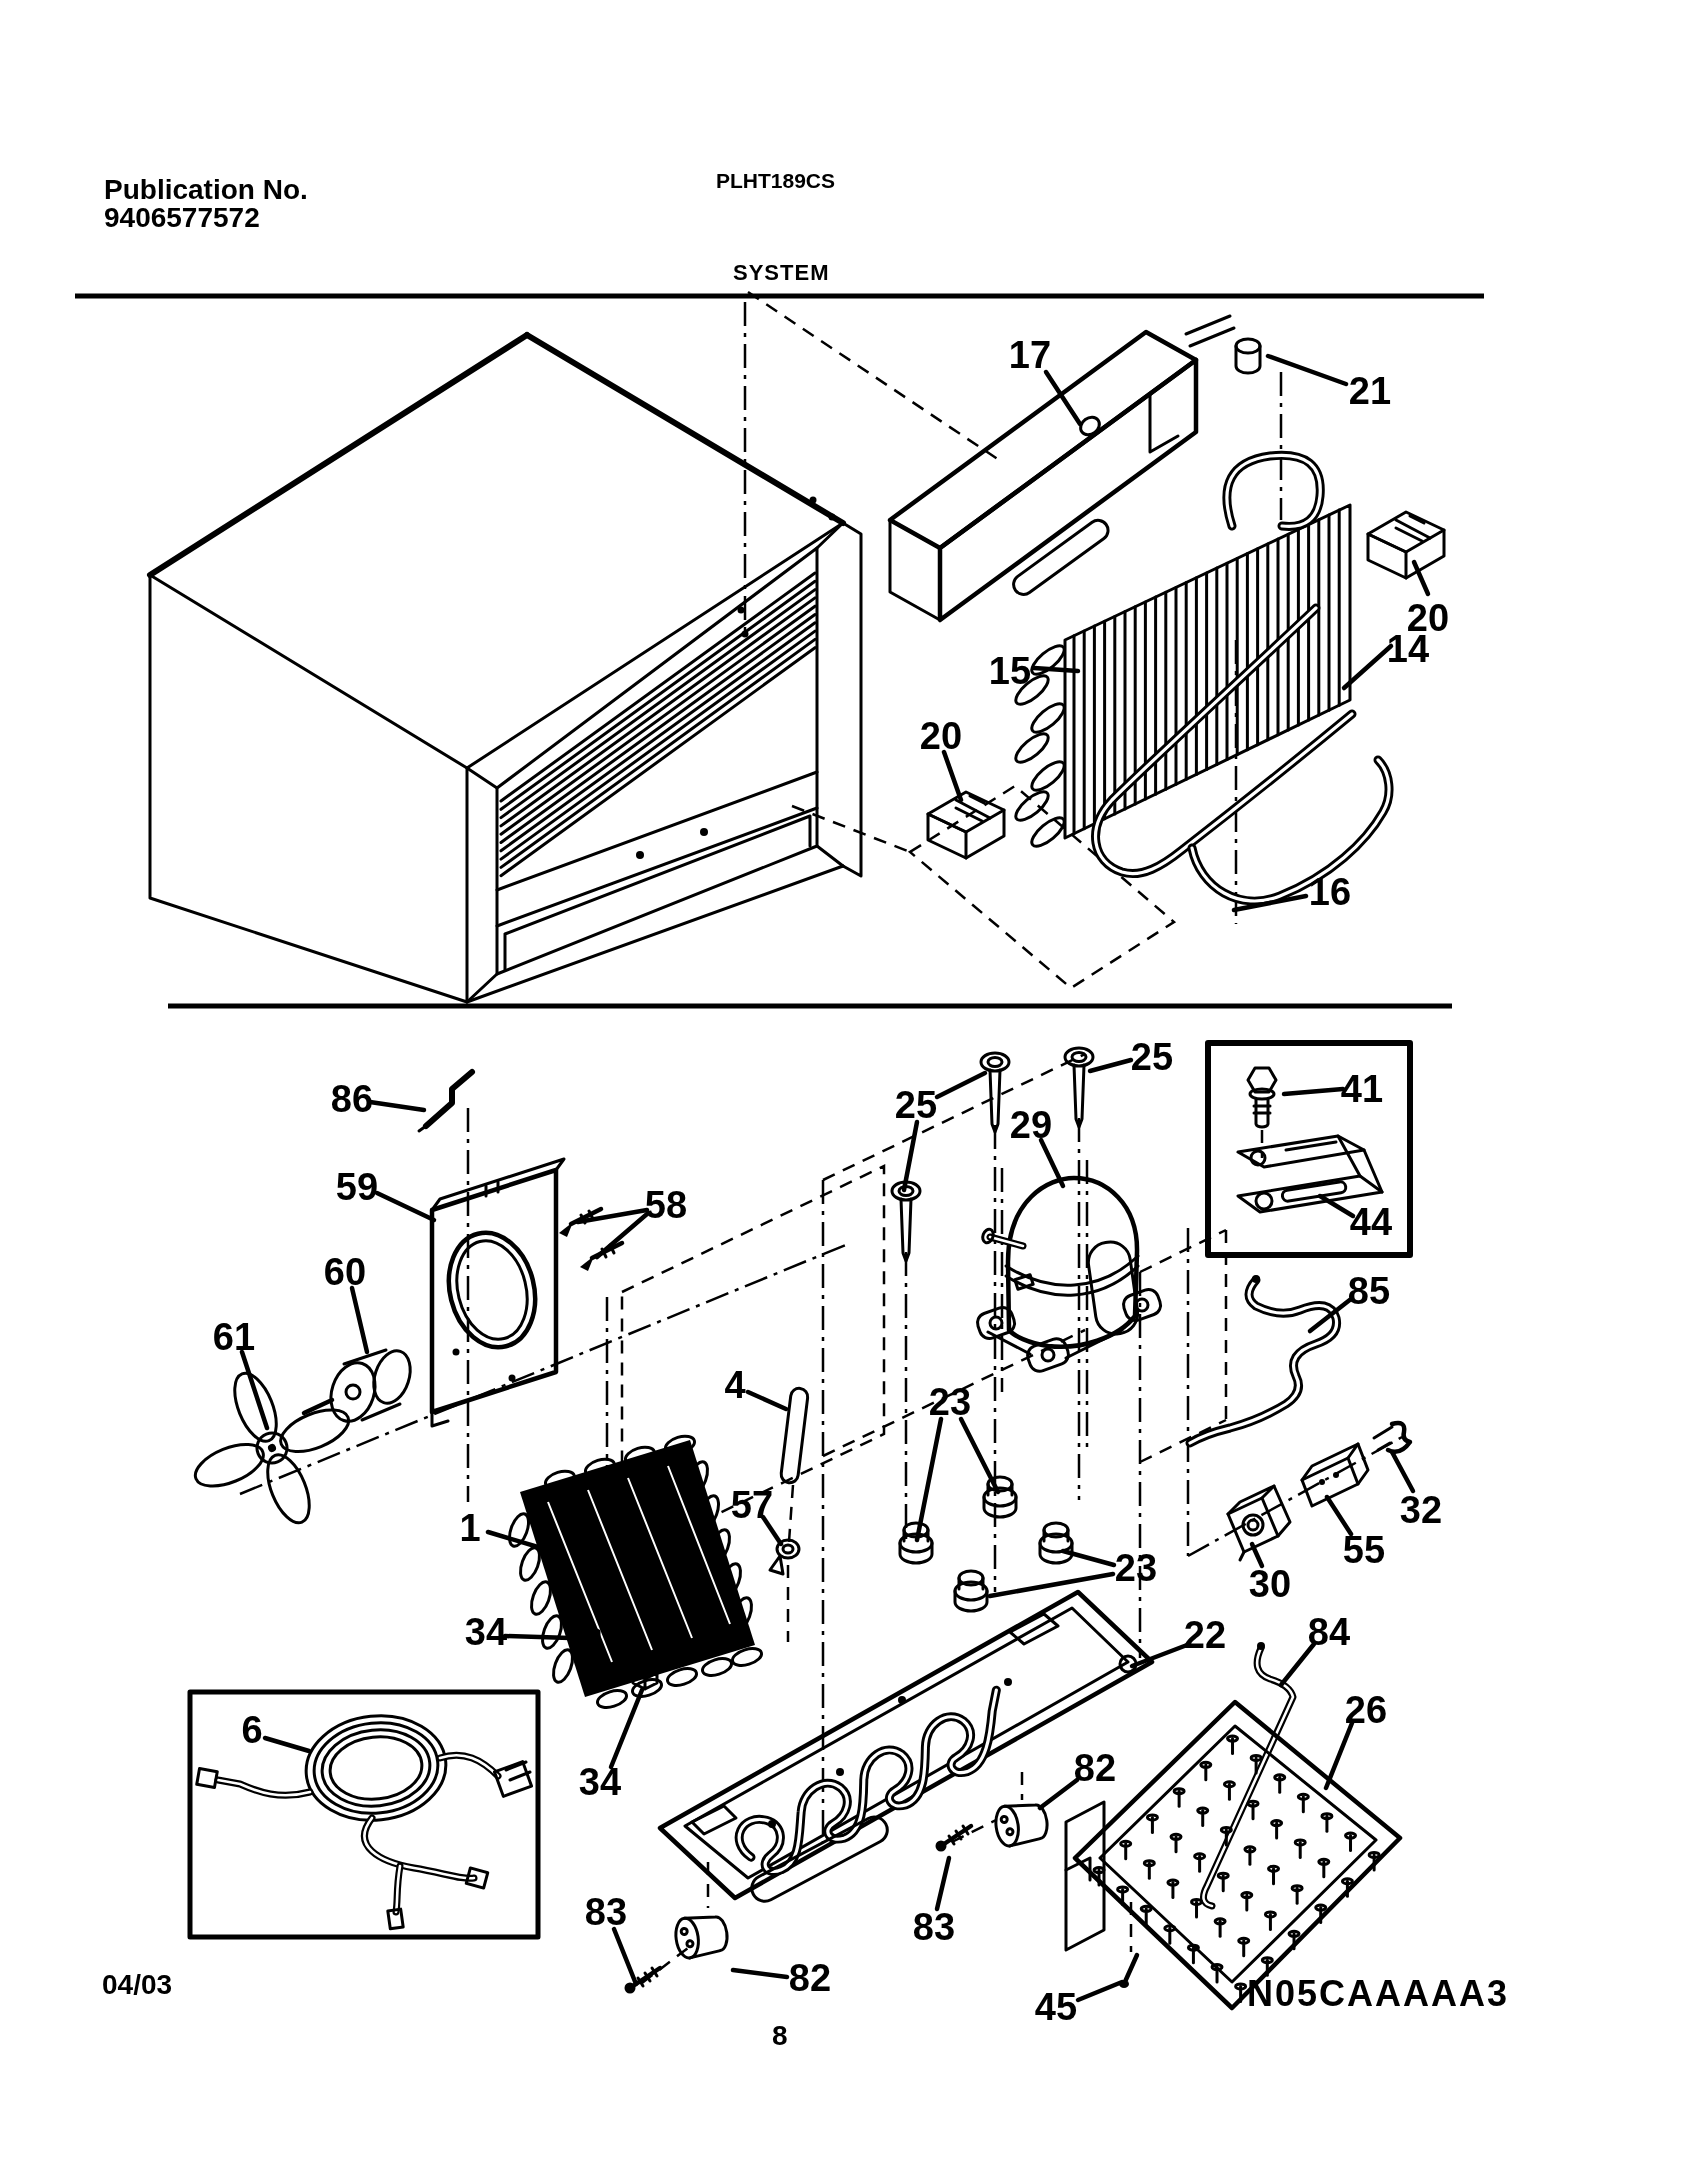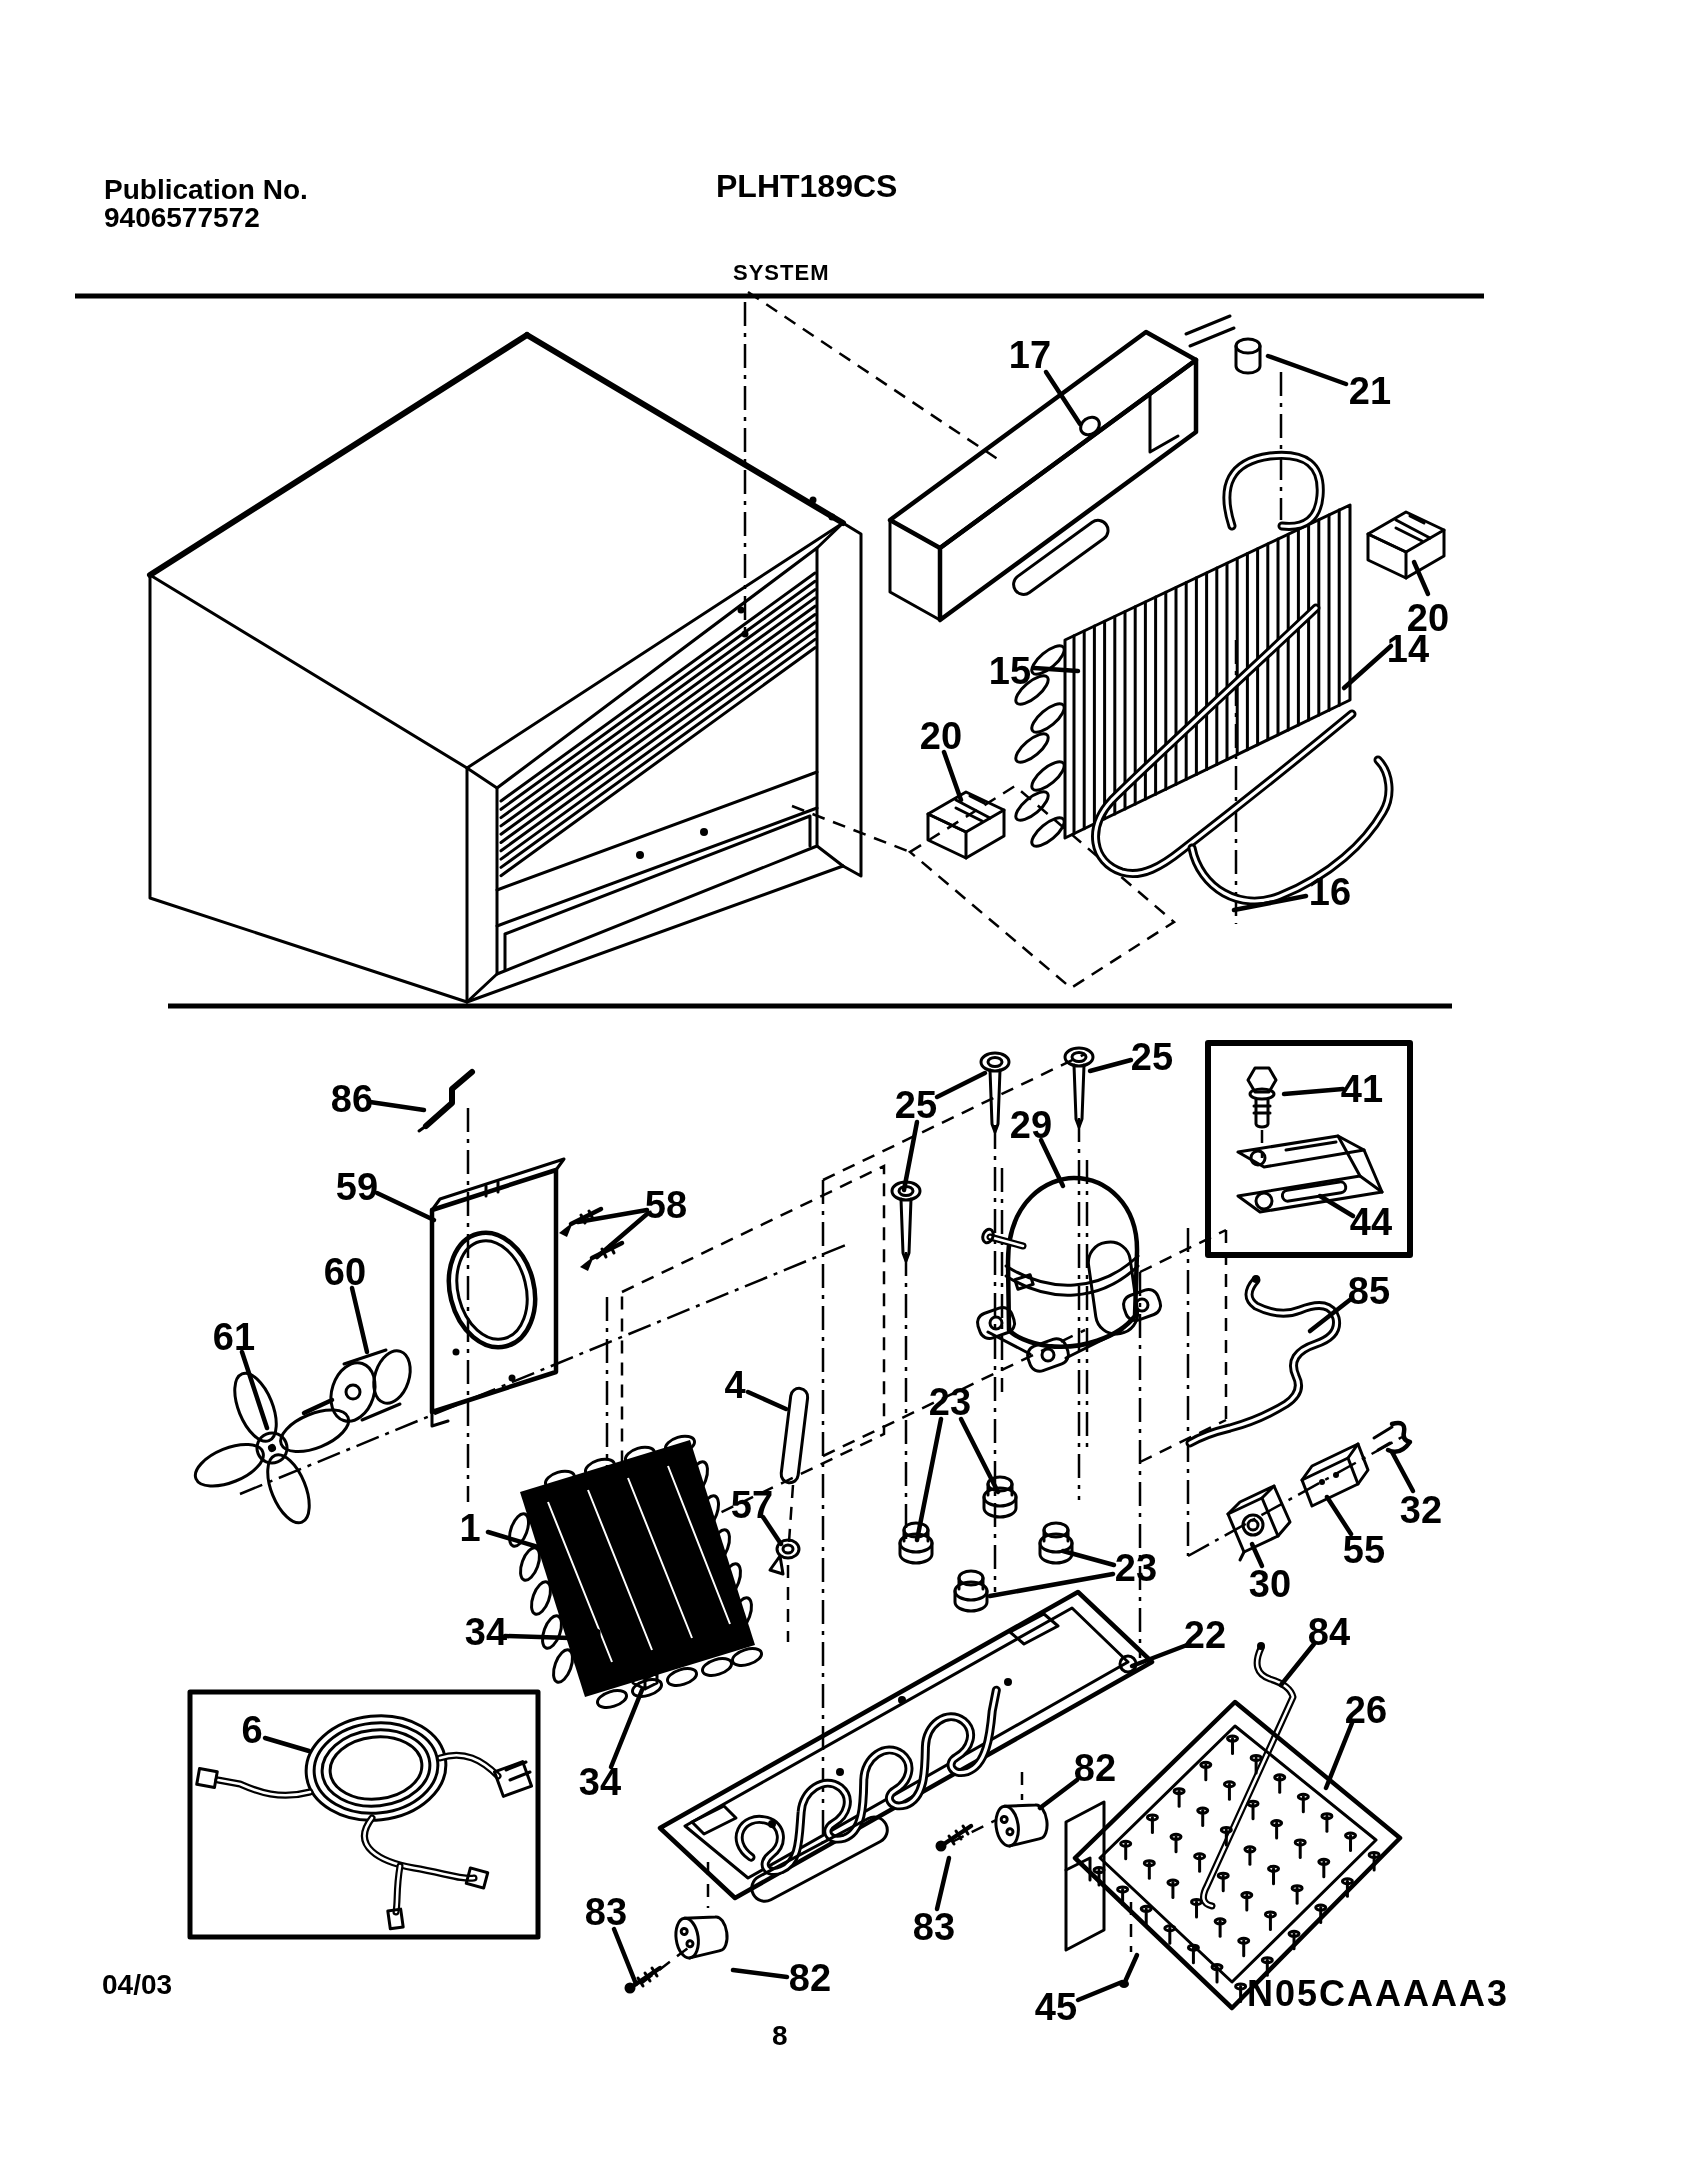--- a/index.html
+++ b/index.html
@@ -1,21 +1,21 @@
 <!DOCTYPE html>
 <html><head>
 <meta charset="utf-8">
 <style>
   html,body{margin:0;padding:0;background:#9a9a9a}
   .sheet{position:relative;width:1700px;height:2178px;background:#ffffff;
          font-family:"Liberation Sans",sans-serif;overflow:hidden;margin:0 auto}
   .sheet svg{position:absolute;left:0;top:0}
   .abs{position:absolute;color:#000;font-weight:700;white-space:nowrap;line-height:1}
   .t24{font-size:28px}
-  .t25{font-size:32px}
+  .t25{font-size:21px}
   .t27{font-size:22px;letter-spacing:1px}
   .t32{font-size:36px;letter-spacing:2px}
   
   .ln{stroke:#000;stroke-width:3;fill:none;stroke-linecap:round;stroke-linejoin:round}
   .ln2{stroke:#000;stroke-width:4.5;fill:none;stroke-linecap:round;stroke-linejoin:round}
   .s5{stroke-width:5}
   .s6{stroke-width:6}
   .fill{fill:#000;stroke:none}
   .wln{stroke:#fff;stroke-width:2;fill:none}
   .rule{stroke:#000;stroke-width:5}

